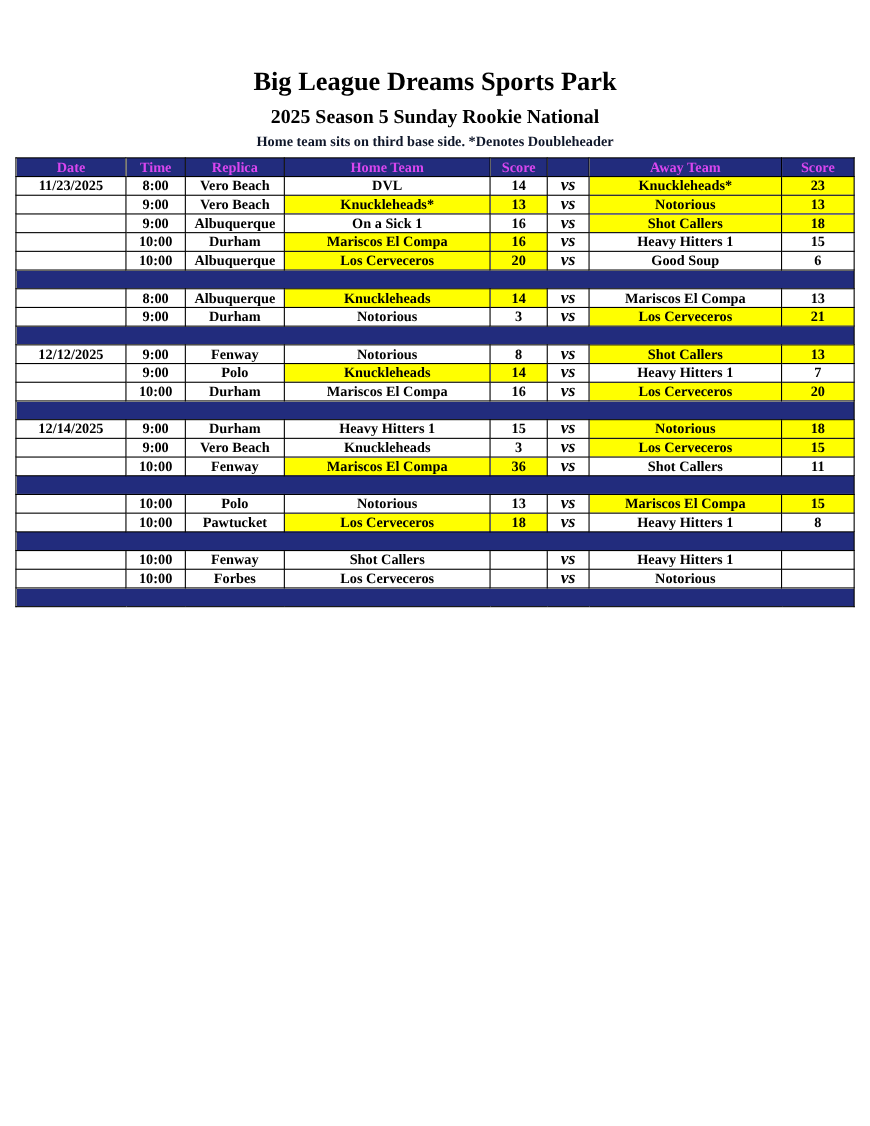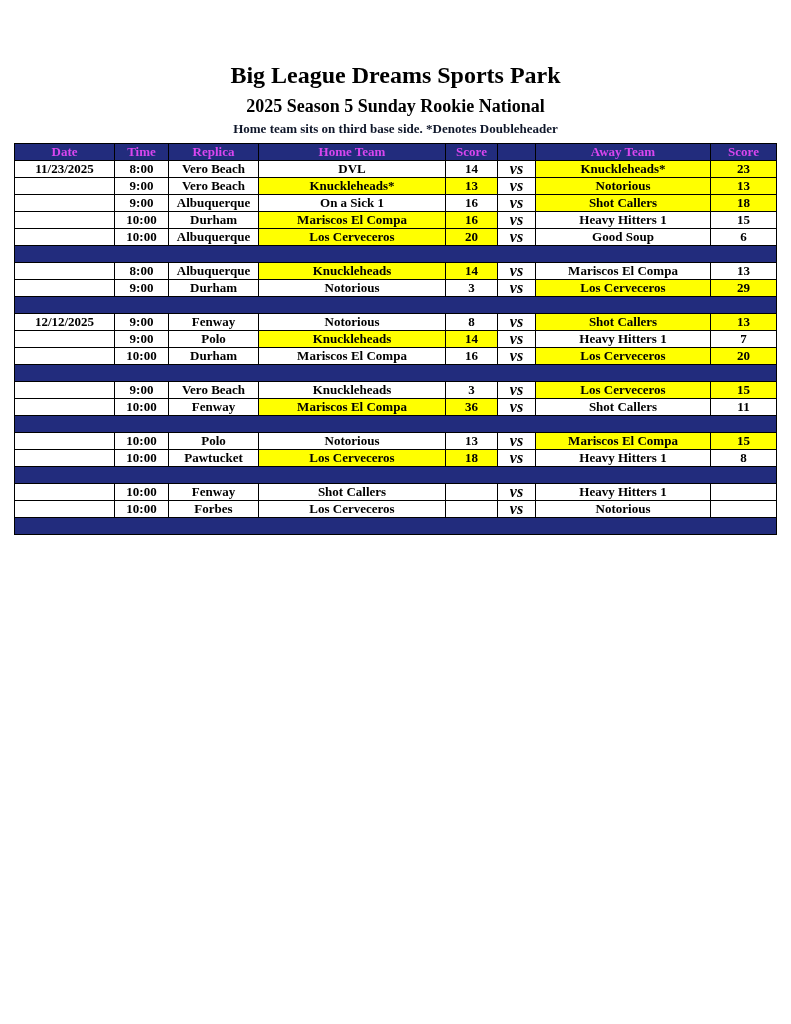--- a/index.html
+++ b/index.html
@@ -159,21 +159,21 @@
           <td>13</td>
         </tr>
         <tr>
           <td></td>
           <td>9:00</td>
           <td>Durham</td>
           <td>Notorious</td>
           <td>3</td>
           <td class="vs">vs</td>
           <td class="hl">Los Cerveceros</td>
-          <td class="hl">29</td>
+          <td class="hl">21</td>
         </tr>
         <tr class="sep">
           <td colspan="8"></td>
         </tr>
         <tr>
           <td>12/12/2025</td>
           <td>9:00</td>
           <td>Fenway</td>
           <td>Notorious</td>
           <td>8</td>
@@ -196,20 +196,30 @@
           <td>10:00</td>
           <td>Durham</td>
           <td>Mariscos El Compa</td>
           <td>16</td>
           <td class="vs">vs</td>
           <td class="hl">Los Cerveceros</td>
           <td class="hl">20</td>
         </tr>
         <tr class="sep">
           <td colspan="8"></td>
+        </tr>
+        <tr>
+          <td>12/14/2025</td>
+          <td>9:00</td>
+          <td>Durham</td>
+          <td>Heavy Hitters 1</td>
+          <td>15</td>
+          <td class="vs">vs</td>
+          <td class="hl">Notorious</td>
+          <td class="hl">18</td>
         </tr>
         <tr>
           <td></td>
           <td>9:00</td>
           <td>Vero Beach</td>
           <td>Knuckleheads</td>
           <td>3</td>
           <td class="vs">vs</td>
           <td class="hl">Los Cerveceros</td>
           <td class="hl">15</td>

